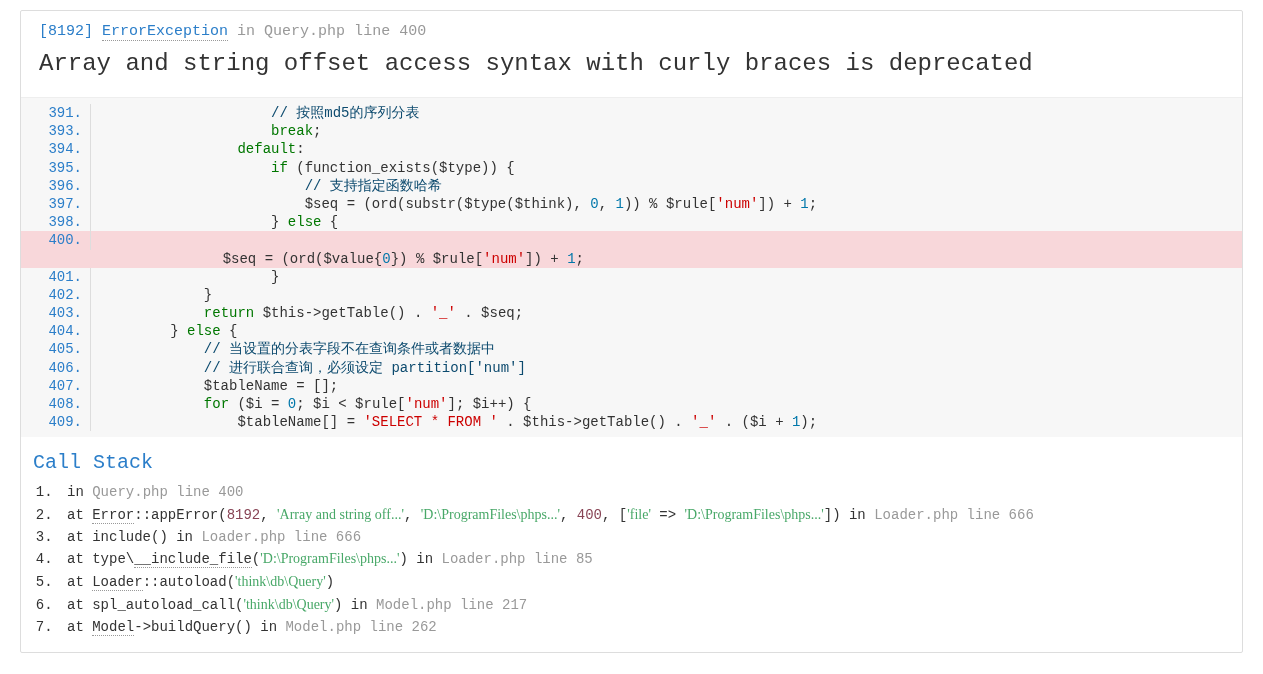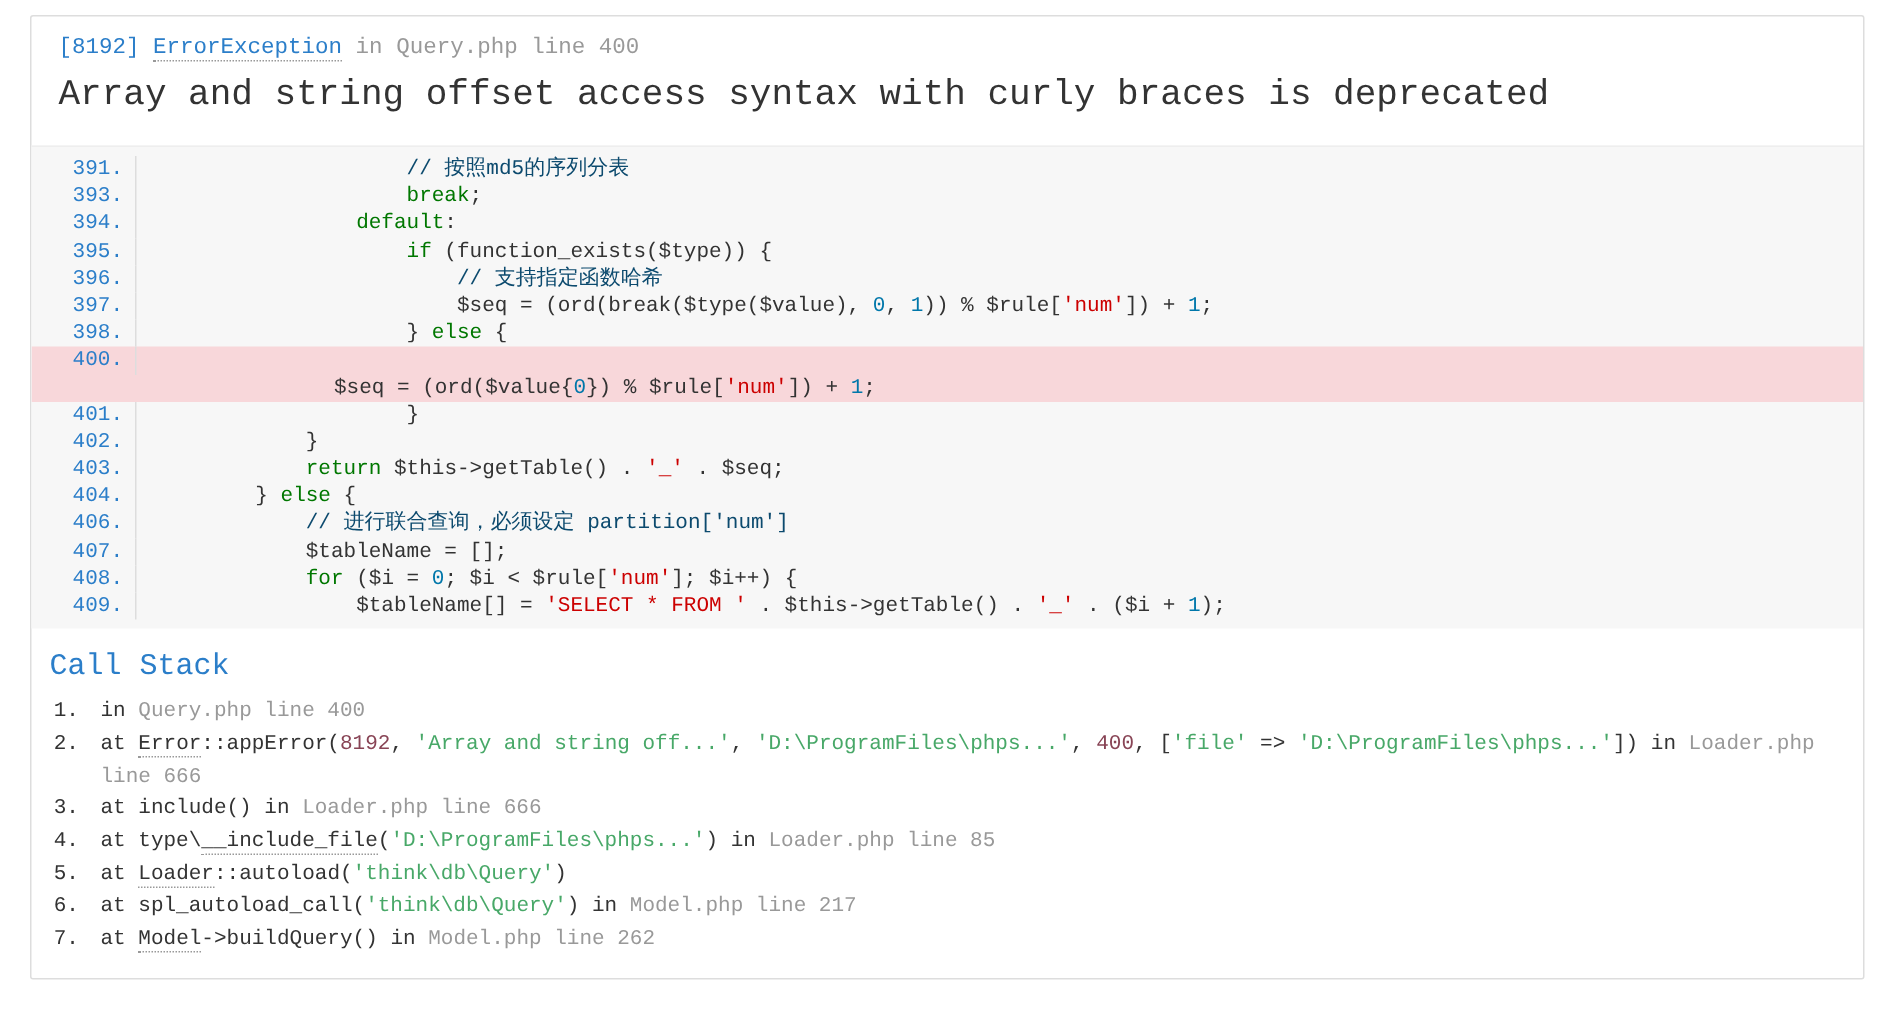--- a/index.html
+++ b/index.html
@@ -87,21 +87,21 @@
     .stack li {
       line-height: 1.55;
       color: #333;
       padding-left: 6px;
     }
     .stack li::marker {
       color: #333;
     }
     .muted { color: #999; }
     .dotted { border-bottom: 1px dotted #999; }
-    .sarg { color: #48a868; }
+    .sarg { color: #48a868; font-family: Liberation Serif, serif; }
     .snum { color: #845; }
   </style>
 </head>
 <body>
 
 <div class="container">
   <div class="header">
     <div class="error-meta">
       <span class="error-code">[8192]</span>
       <span class="error-class">ErrorException</span>
@@ -110,27 +110,28 @@
     </div>
     <h1 class="error-message">Array and string offset access syntax with curly braces is deprecated</h1>
   </div>
 
   <div class="code-block" id="code-block">
       <div class="code-line"><span class="lineno">391.</span><span class="code-content"><span>                    </span><span class="c-comment">// 按照md5的序列分表</span></span></div>
       <div class="code-line"><span class="lineno">393.</span><span class="code-content"><span>                    </span><span class="c-keyword">break</span><span>;</span></span></div>
       <div class="code-line"><span class="lineno">394.</span><span class="code-content"><span>                </span><span class="c-keyword">default</span><span>:</span></span></div>
       <div class="code-line"><span class="lineno">395.</span><span class="code-content"><span>                    </span><span class="c-keyword">if</span><span> (function_exists($type)) {</span></span></div>
       <div class="code-line"><span class="lineno">396.</span><span class="code-content"><span>                        </span><span class="c-comment">// 支持指定函数哈希</span></span></div>
-      <div class="code-line"><span class="lineno">397.</span><span class="code-content"><span>                        $seq = (ord(break($type($value), </span><span class="c-num">0</span><span>, </span><span class="c-num">1</span><span>)) % $rule[</span><span class="c-string">'num'</span><span>]) + </span><span class="c-num">1</span><span>;</span></span></div>
+      <div class="code-line"><span class="lineno">397.</span><span class="code-content"><span>                        $seq = (ord(substr($type($think), </span><span class="c-num">0</span><span>, </span><span class="c-num">1</span><span>)) % $rule[</span><span class="c-string">'num'</span><span>]) + </span><span class="c-num">1</span><span>;</span></span></div>
       <div class="code-line"><span class="lineno">398.</span><span class="code-content"><span>                    } </span><span class="c-keyword">else</span><span> {</span></span></div>
       <div class="code-line highlight"><span class="lineno">400.</span><span class="code-content"><span>                        $seq = (ord($value{</span><span class="c-num">0</span><span>}) % $rule[</span><span class="c-string">'num'</span><span>]) + </span><span class="c-num">1</span><span>;</span></span></div>
       <div class="code-line"><span class="lineno">401.</span><span class="code-content"><span>                    }</span></span></div>
       <div class="code-line"><span class="lineno">402.</span><span class="code-content"><span>            }</span></span></div>
       <div class="code-line"><span class="lineno">403.</span><span class="code-content"><span>            </span><span class="c-keyword">return</span><span> $this-&gt;getTable() . </span><span class="c-string">'_'</span><span> . $seq;</span></span></div>
       <div class="code-line"><span class="lineno">404.</span><span class="code-content"><span>        } </span><span class="c-keyword">else</span><span> {</span></span></div>
+      <div class="code-line"><span class="lineno">405.</span><span class="code-content"><span>            </span><span class="c-comment">// 当设置的分表字段不在查询条件或者数据中</span></span></div>
       <div class="code-line"><span class="lineno">406.</span><span class="code-content"><span>            </span><span class="c-comment">// 进行联合查询，必须设定 partition['num']</span></span></div>
       <div class="code-line"><span class="lineno">407.</span><span class="code-content"><span>            $tableName = [];</span></span></div>
       <div class="code-line"><span class="lineno">408.</span><span class="code-content"><span>            </span><span class="c-keyword">for</span><span> ($i = </span><span class="c-num">0</span><span>; $i &lt; $rule[</span><span class="c-string">'num'</span><span>]; $i++) {</span></span></div>
       <div class="code-line"><span class="lineno">409.</span><span class="code-content"><span>                $tableName[] = </span><span class="c-string">'SELECT * FROM '</span><span> . $this-&gt;getTable() . </span><span class="c-string">'_'</span><span> . ($i + </span><span class="c-num">1</span><span>);</span></span></div>
     </div>
 
   <div class="section-title">Call Stack</div>
 
   <div class="stack">
     <ol id="stack-list">

